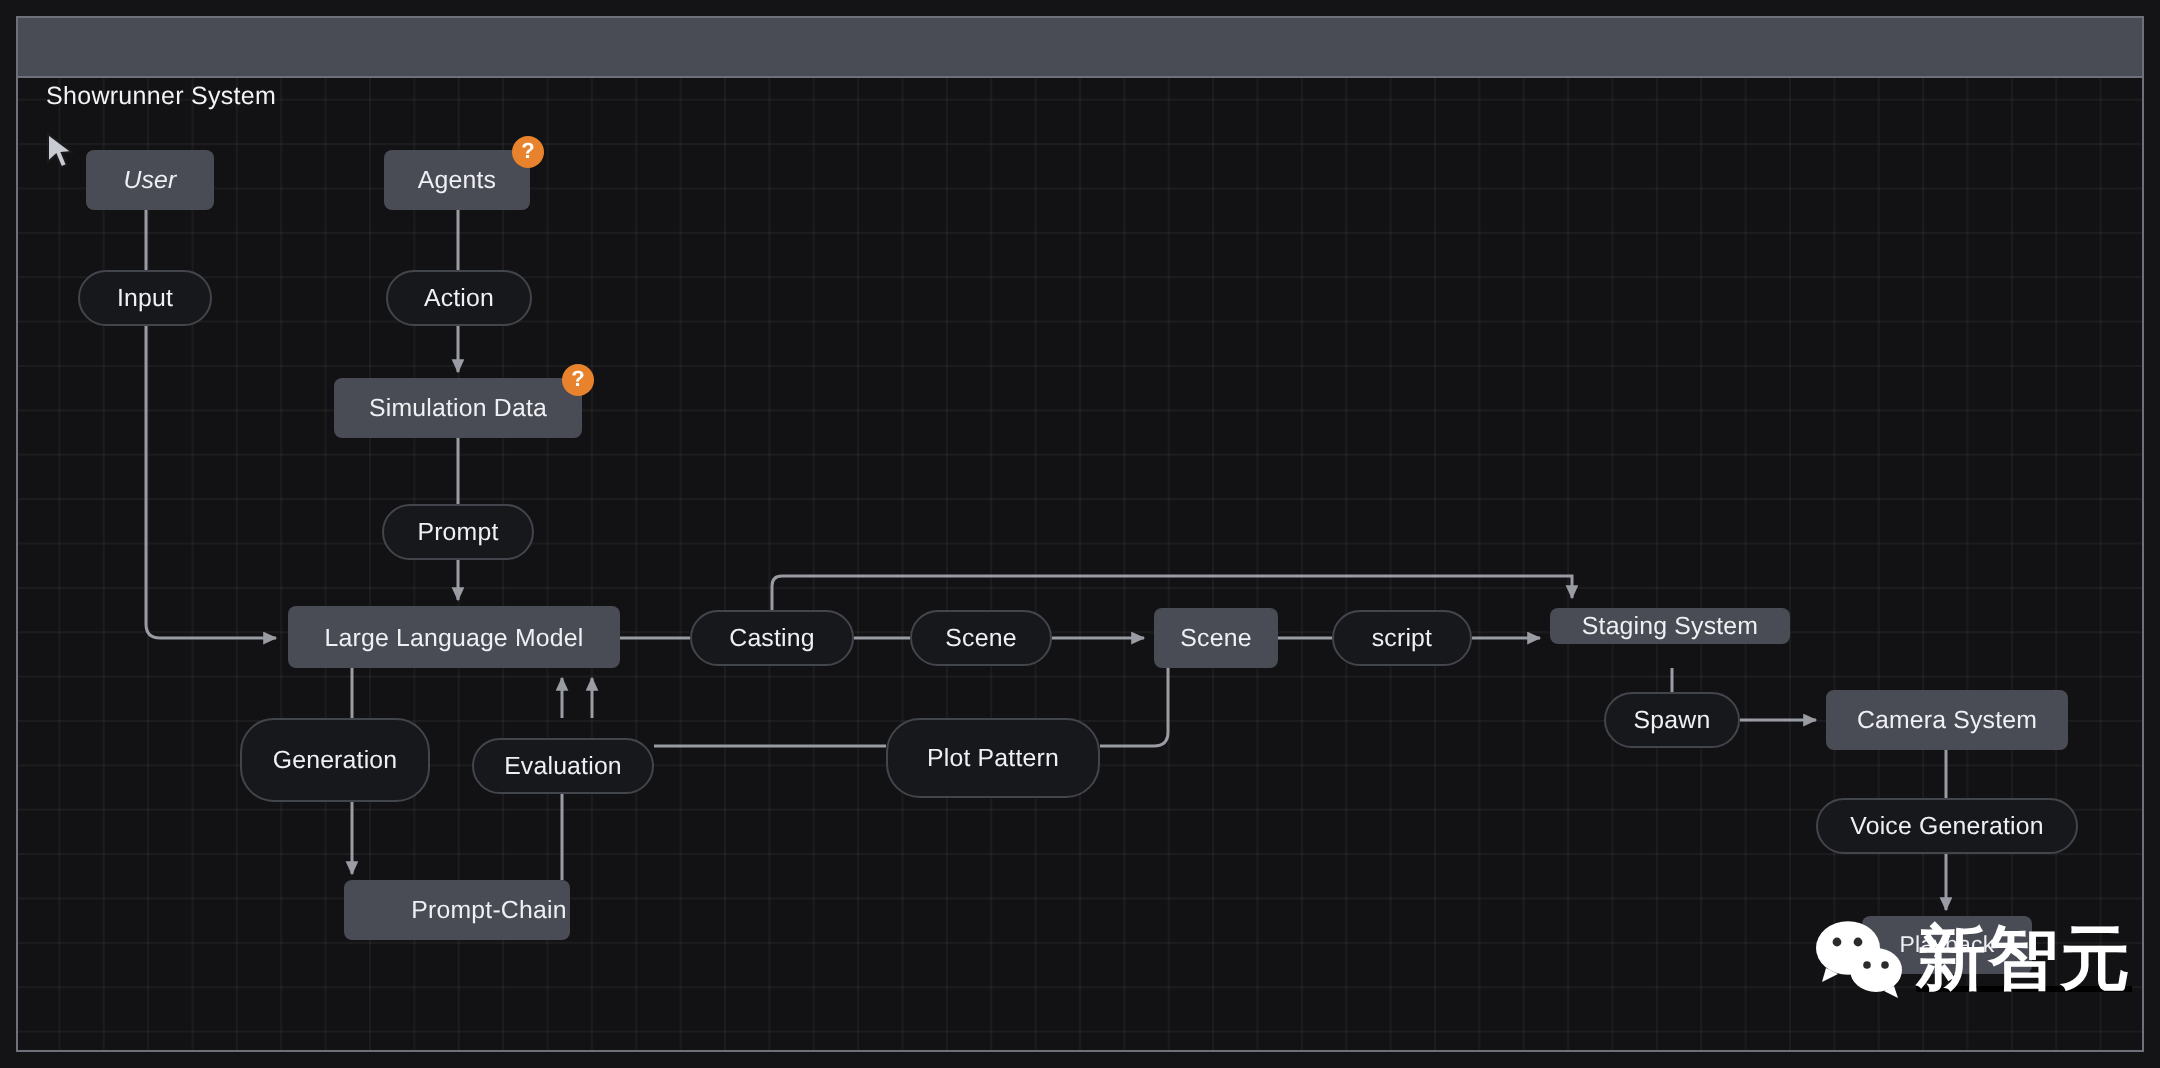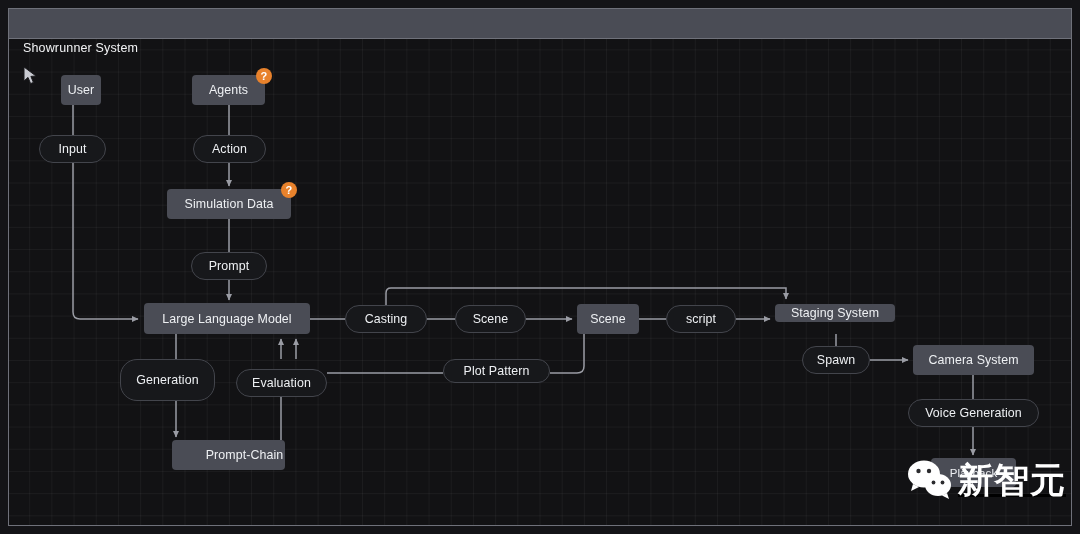--- a/index.html
+++ b/index.html
@@ -119,21 +119,21 @@
       <path d="M836,334 L836,346"></path>
 
       <path d="M870,360 L908,360" marker-end="url(#ah)"></path>
 
       <path d="M973,375 L973,399"></path>
 
       <path d="M973,427 L973,455" marker-end="url(#ah)"></path>
     </g>
   </svg>
 
-  <div class="node box" style="left:61px;top:75px;width:40px;height:30px;">
+  <div class="node box" style="left:43px;top:75px;width:64px;height:30px;font-style:italic;">
     <span>User</span>
   </div>
 
   <div class="node box" style="left:192px;top:75px;width:73px;height:30px;">
     <span>Agents</span>
     <span class="badge" style="left:64px;top:-7px;">?</span>
   </div>
 
   <div class="node pill" style="left:39px;top:135px;width:67px;height:28px;">
     <span>Input</span>
@@ -177,21 +177,21 @@
   </div>
 
   <div class="node pill" style="left:120px;top:359px;width:95px;height:42px;">
     <span>Generation</span>
   </div>
 
   <div class="node pill" style="left:236px;top:369px;width:91px;height:28px;">
     <span>Evaluation</span>
   </div>
 
-  <div class="node pill" style="left:443px;top:359px;width:107px;height:24px;">
+  <div class="node pill" style="left:443px;top:359px;width:107px;height:40px;">
     <span>Plot Pattern</span>
   </div>
 
   <div class="node pill" style="left:802px;top:346px;width:68px;height:28px;">
     <span>Spawn</span>
   </div>
 
   <div class="node box" style="left:913px;top:345px;width:121px;height:30px;">
     <span>Camera System</span>
   </div>

